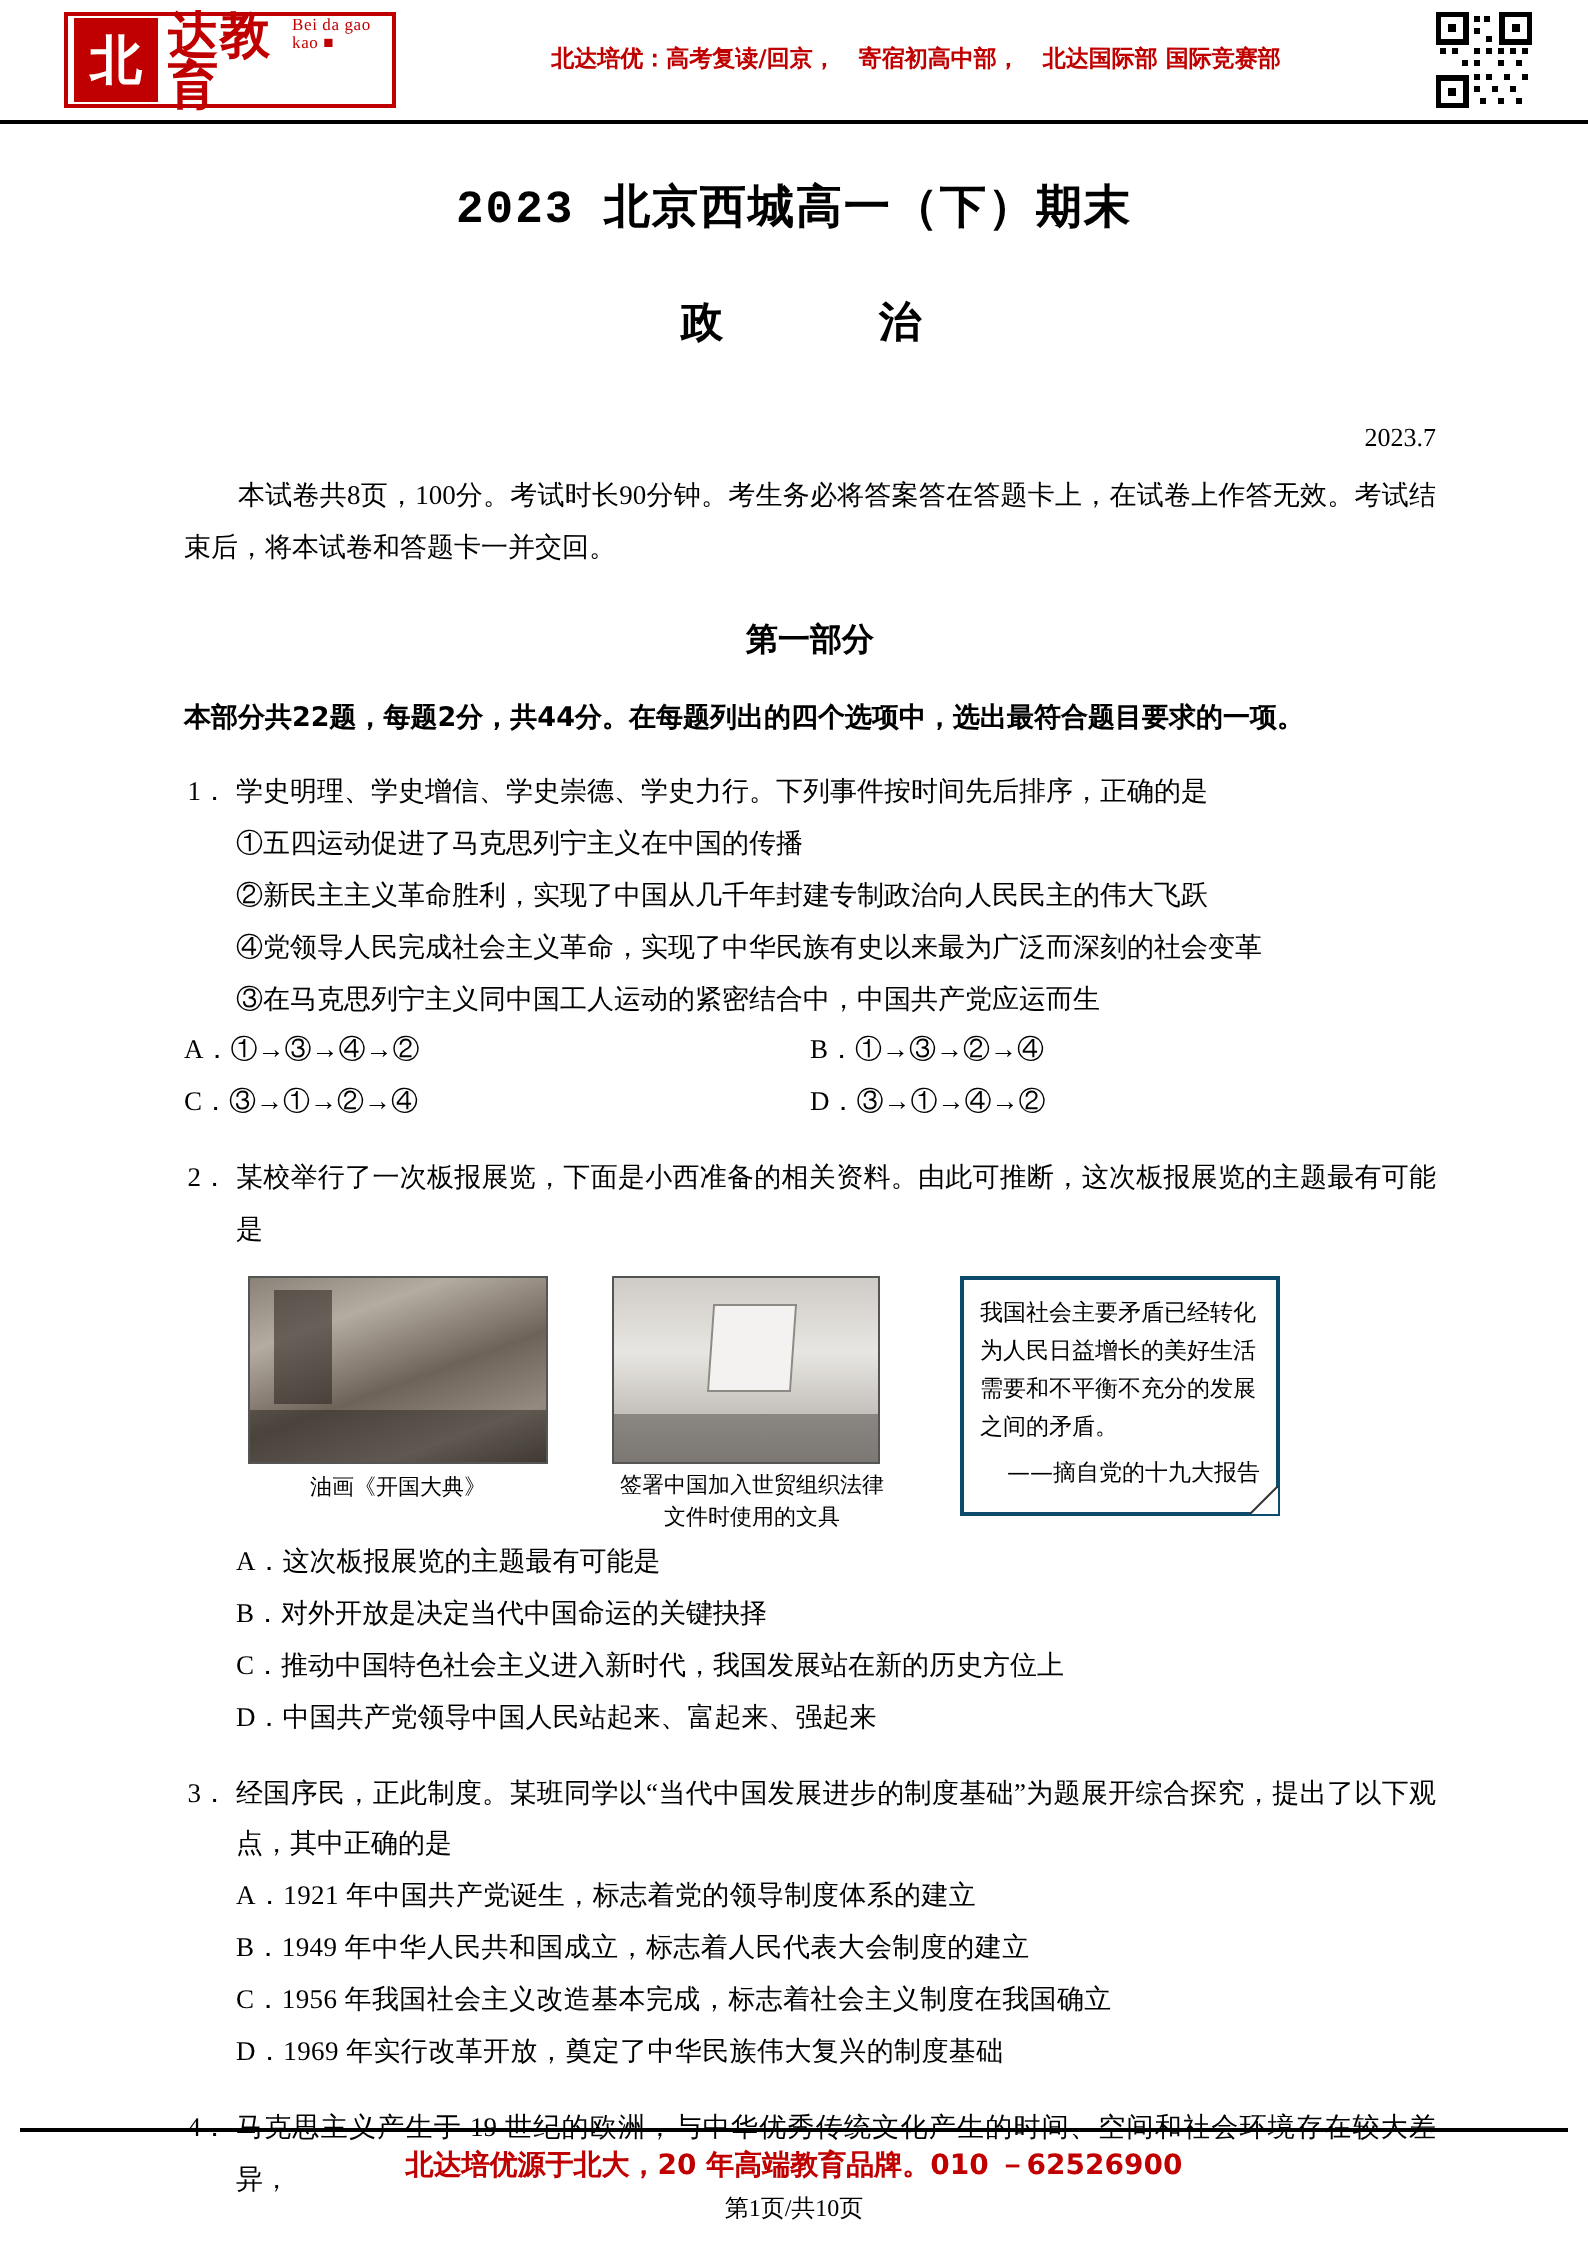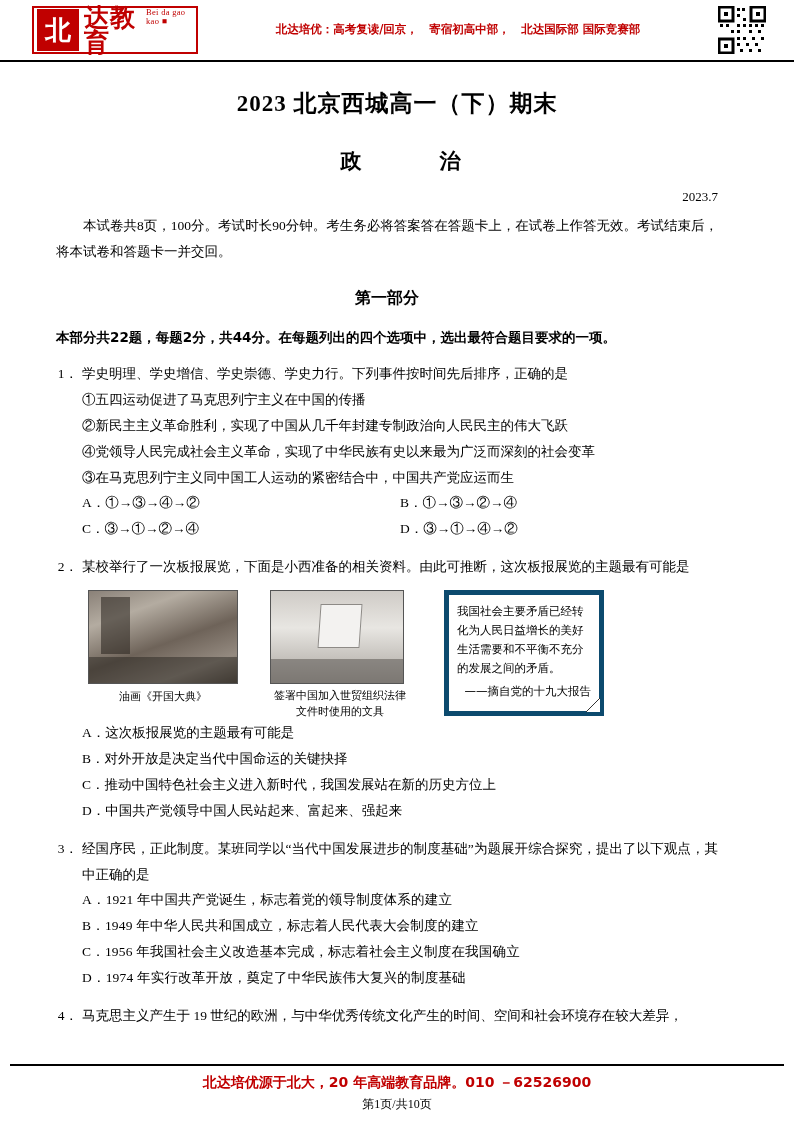--- a/index.html
+++ b/index.html
@@ -93,42 +93,42 @@
     margin-right: 18px;
     flex: none;
   }
 
   
   .doc-title {
     text-align: center;
     font-size: 23px;
     font-weight: bold;
     margin-top: 26px;
-    font-family: Liberation Serif, serif;
+    font-family: Liberation Mono, monospace;
     letter-spacing: 1px;
   }
   .doc-subject {
     text-align: center;
     font-size: 21px;
     font-weight: bold;
     margin-top: 28px;
     font-family: "DejaVu Sans", sans-serif;
     letter-spacing: 12px;
     margin-left: 19px;
   }
   .doc-date {
     text-align: right;
     font-size: 13px;
-    margin-top: 14px;
+    margin-top: 36px;
     padding-right: 76px;
     font-family: "Liberation Serif", serif;
   }
 
   .body-wrap {
-    padding: 0 76px 0 56px;
+    padding: 0 76px 0 92px;
     box-sizing: border-box;
   }
   .intro {
     font-size: 13.5px;
     line-height: 1.95;
     margin-top: 8px;
     text-indent: 2em;
     text-align: justify;
   }
 
@@ -165,21 +165,20 @@
     box-sizing: border-box;
   }
   .q-text {
     flex: 1;
     text-align: justify;
   }
   .q-sub {
     margin-left: 26px;
   }
   .q-opts-row {
-    margin-left: 26px;
     display: flex;
   }
   .q-opt-half {
     width: 50%;
   }
   .q-opt {
     margin-left: 26px;
   }
   .q-opt-wide {
     margin-left: 26px;
@@ -258,21 +257,21 @@
     margin-top: 4px;
     font-size: 11px;
   }
   .fig-cap2 {
     width: 140px;
     line-height: 1.45;
   }
   .quote-box {
     margin-left: 34px;
     width: 160px;
-    border: 5px solid #0c4a6e;
+    border: 2px solid #0c4a6e;
     padding: 7px 8px 10px 8px;
     box-sizing: border-box;
     font-size: 11.5px;
     line-height: 1.65;
     position: relative;
     font-family: "DejaVu Sans", sans-serif;
   }
   .quote-src {
     text-align: right;
     margin-top: 4px;
@@ -425,21 +424,21 @@
     </div>
 
     <div class="q">
       <div class="q-stem">
         <span class="q-num">3．</span>
         <span class="q-text">经国序民，正此制度。某班同学以“当代中国发展进步的制度基础”为题展开综合探究，提出了以下观点，其中正确的是</span>
       </div>
       <div class="q-opt-wide">A．1921 年中国共产党诞生，标志着党的领导制度体系的建立</div>
       <div class="q-opt-wide">B．1949 年中华人民共和国成立，标志着人民代表大会制度的建立</div>
       <div class="q-opt-wide">C．1956 年我国社会主义改造基本完成，标志着社会主义制度在我国确立</div>
-      <div class="q-opt-wide">D．1974 年实行改革开放，奠定了中华民族伟大复兴的制度基础</div>
+      <div class="q-opt-wide">D．1969 年实行改革开放，奠定了中华民族伟大复兴的制度基础</div>
     </div>
 
     <div class="q">
       <div class="q-stem">
         <span class="q-num">4．</span>
         <span class="q-text">马克思主义产生于 19 世纪的欧洲，与中华优秀传统文化产生的时间、空间和社会环境存在较大差异，</span>
       </div>
     </div>
 
   </div>

